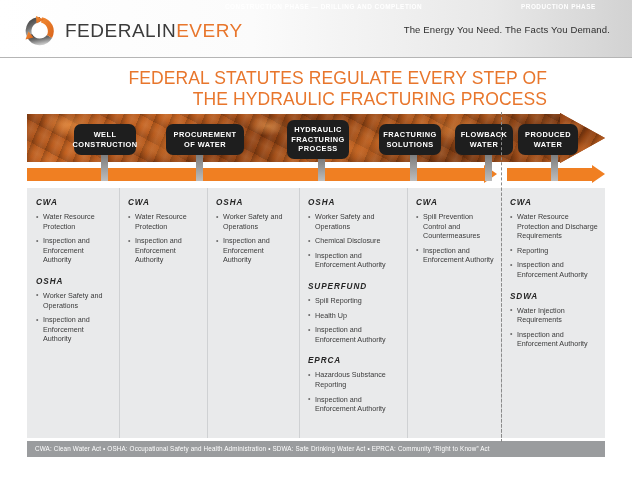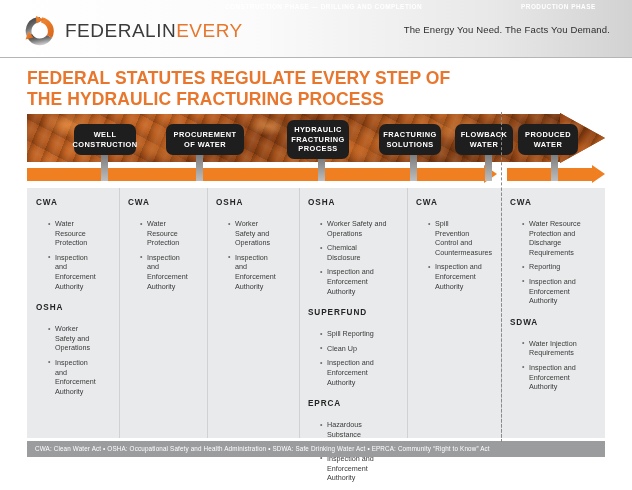--- a/index.html
+++ b/index.html
@@ -62,25 +62,26 @@
   }
 
   
   .title-block {
     position: absolute;
     left: 27px; top: 68px;
     width: 520px;
   }
   .title-line {
     font-size: 17.5px;
-    font-weight: bold;
+    font-weight: normal;
     color: #E8762C;
     letter-spacing: 0.1px;
     line-height: 21px;
     text-transform: uppercase;
+    text-align: right;
   }
 
   
   .banner {
     position: absolute;
     left: 27px; top: 114px;
     width: 578px; height: 48px;
   }
   .banner-body {
     position: absolute;
@@ -208,25 +209,26 @@
   .col-sep.dashed {
     background: none;
     border-left: 1px dashed #9a9a9a;
   }
   .stat-head {
     font-size: 8.2px;
     font-weight: bold;
     color: #252525;
     letter-spacing: 0.9px;
     margin: 0 0 5px 0;
+    font-style: italic;
   }
   .stat-block + .stat-block { margin-top: 12px; }
   ul.items {
     list-style: none;
-    margin: 12px;
+    margin: 0;
     padding: 0;
   }
   ul.items li {
     position: relative;
     font-size: 7.2px;
     line-height: 9.6px;
     color: #3a3a3a;
     padding-left: 7px;
     margin-bottom: 5px;
   }
@@ -381,21 +383,21 @@
         <ul class="items">
           <li>Worker Safety and Operations</li>
           <li>Chemical Disclosure</li>
           <li>Inspection and Enforcement Authority</li>
         </ul>
       </div>
       <div class="stat-block">
         <div class="stat-head">SUPERFUND</div>
         <ul class="items">
           <li>Spill Reporting</li>
-          <li>Clean Up</li>
+          <li>Health Up</li>
           <li>Inspection and Enforcement Authority</li>
         </ul>
       </div>
       <div class="stat-block">
         <div class="stat-head">EPRCA</div>
         <ul class="items">
           <li>Hazardous Substance Reporting</li>
           <li>Inspection and Enforcement Authority</li>
         </ul>
       </div>

